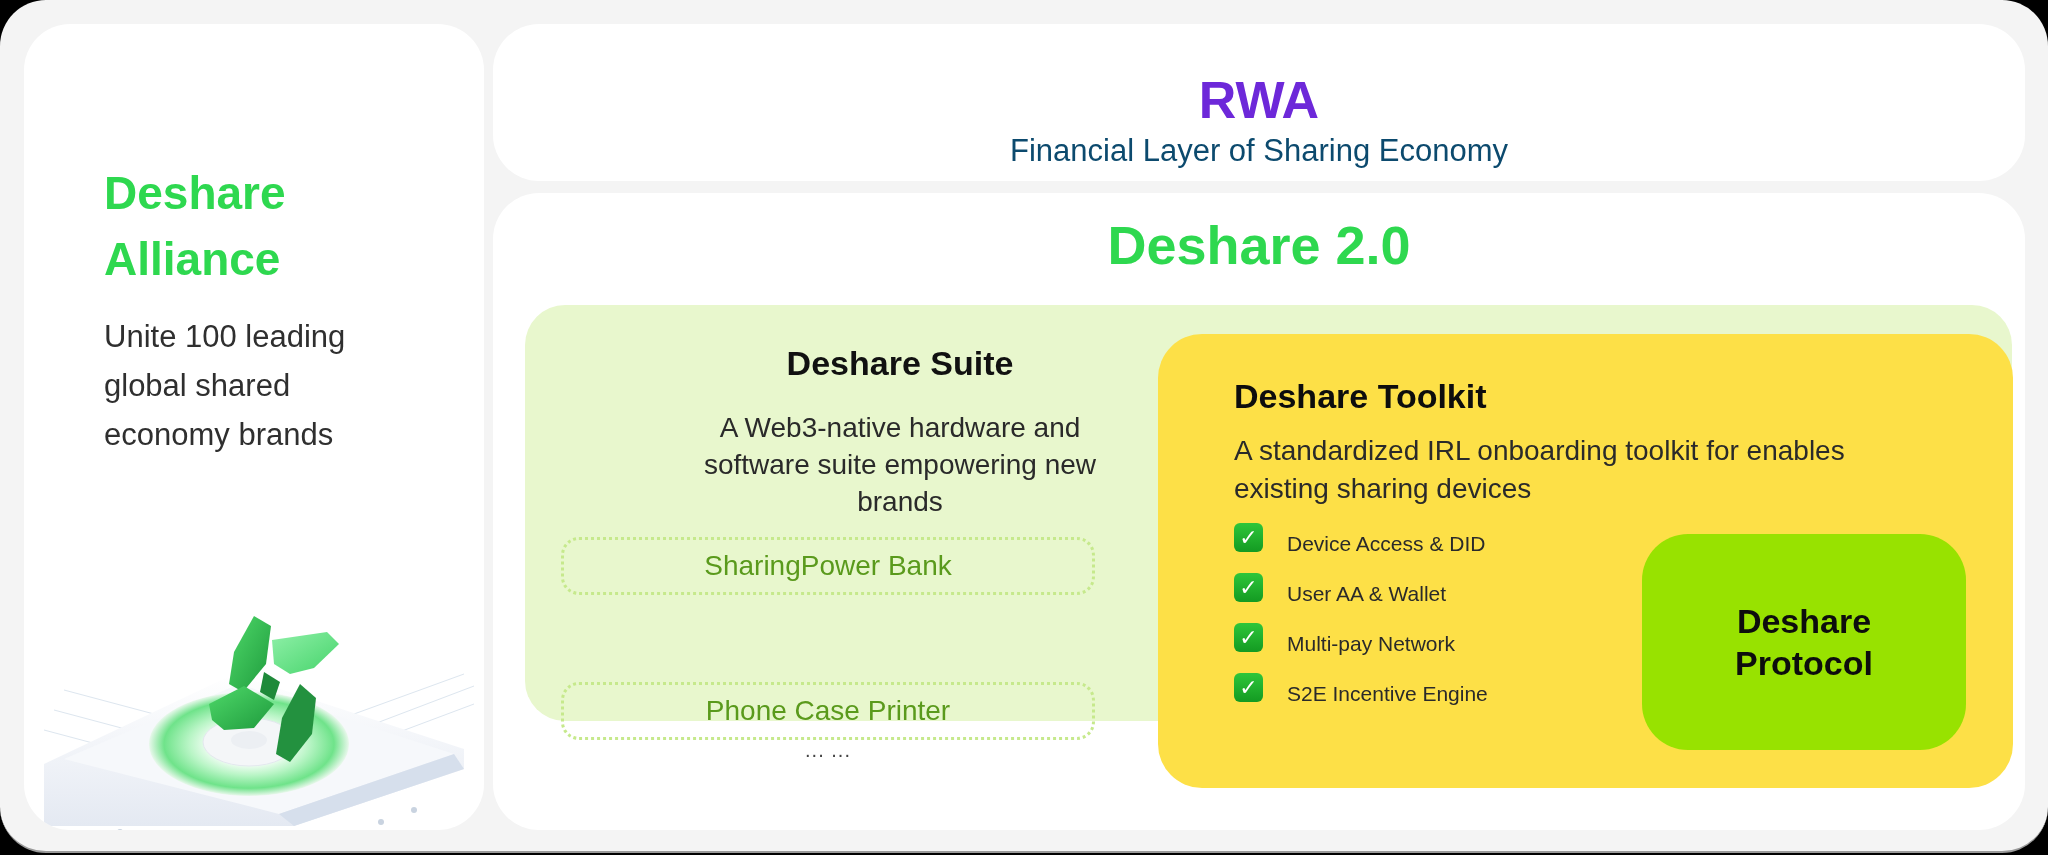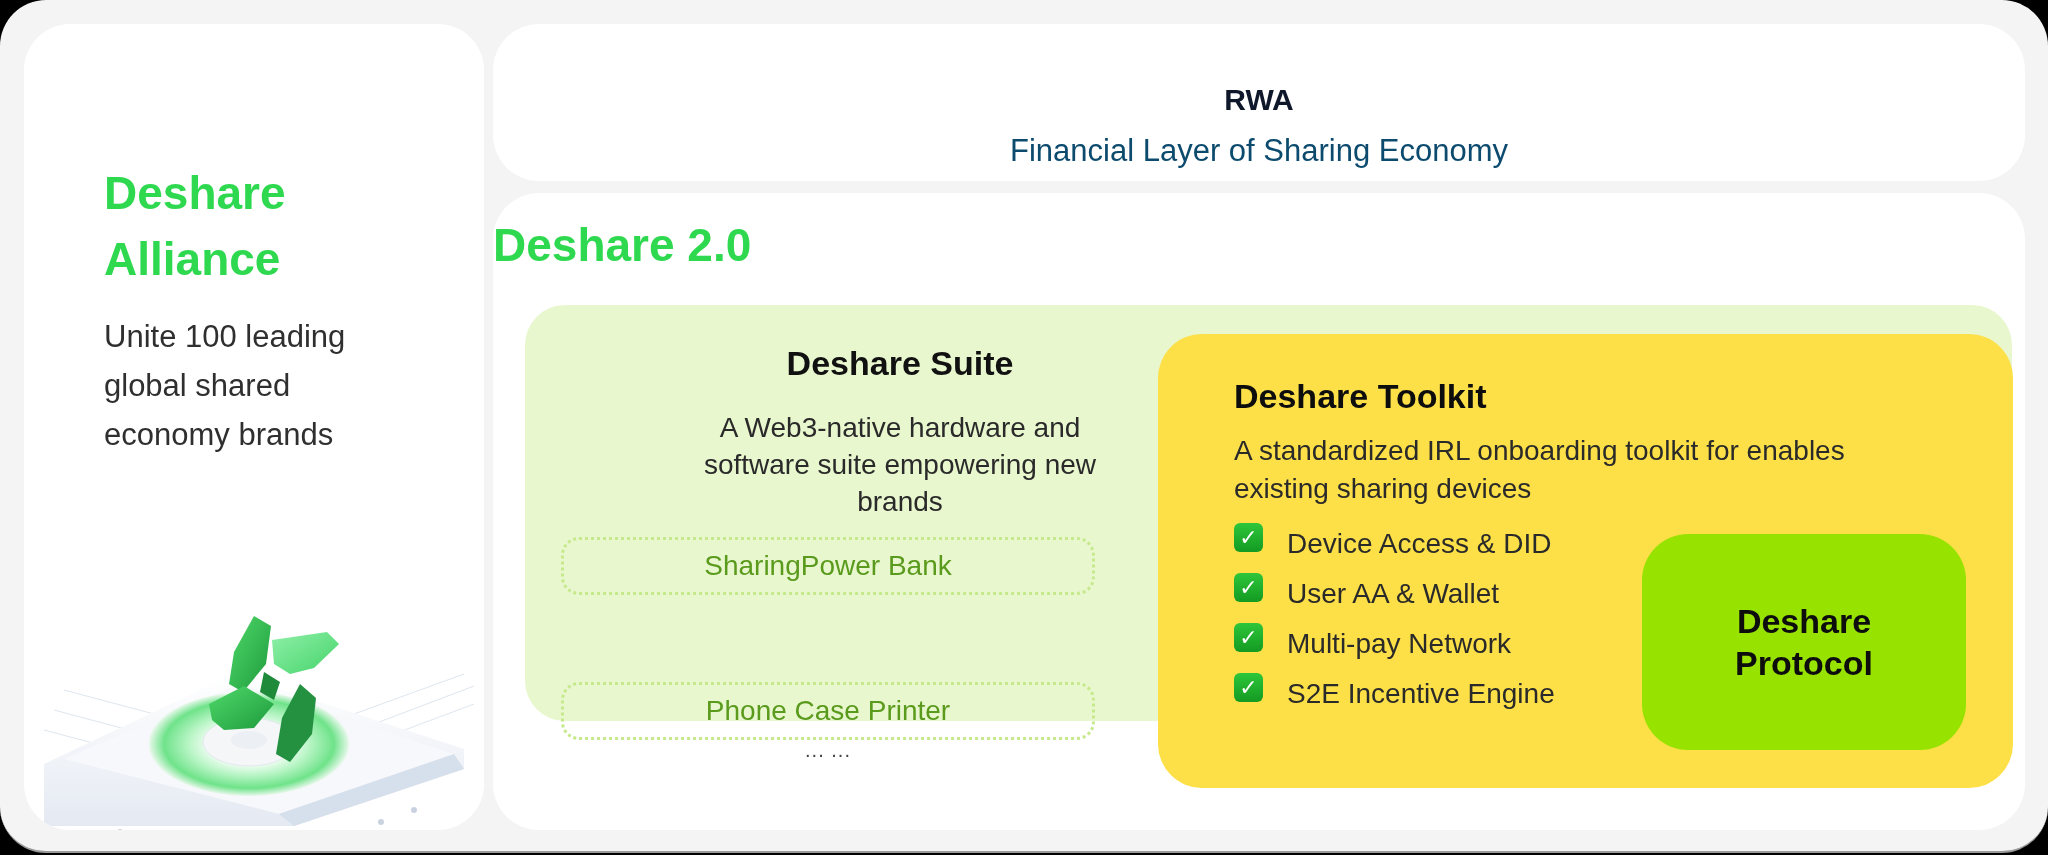--- a/index.html
+++ b/index.html
@@ -29,35 +29,35 @@
       position: absolute; left: 0; top: 540px; width: 460px; height: 266px;
     }
 
     
     .rwa-card {
       position: absolute; left: 493px; top: 24px; width: 1532px; height: 157px;
       background: #ffffff; border-radius: 46px; text-align: center;
     }
     .rwa-title {
       position: absolute; left: 0; right: 0; top: 48px;
-      color: #0f172a; font-weight: bold; font-size: 30px; line-height: 56px;
+      color: #6d28d9; font-weight: bold; font-size: 52px; line-height: 56px;
     }
     .rwa-sub {
       position: absolute; left: 0; right: 0; top: 108px;
       color: #0c4a6e; font-size: 31px; line-height: 38px;
     }
 
     
     .d2-card {
       position: absolute; left: 493px; top: 193px; width: 1532px; height: 637px;
       background: #ffffff; border-radius: 46px;
     }
     .d2-title {
-      position: absolute; left: 0; right: 0; top: 22px; text-align: left;
-      color: #2ed84f; font-weight: bold; font-size: 46px; line-height: 60px;
+      position: absolute; left: 0; right: 0; top: 22px; text-align: center;
+      color: #2ed84f; font-weight: bold; font-size: 54px; line-height: 60px;
     }
     .d2-panel {
       position: absolute; left: 32px; top: 112px; width: 1487px; height: 416px;
       background: #e8f7cd; border-radius: 40px;
     }
 
     
     .suite-title {
       position: absolute; left: 40px; top: 36px; width: 670px; text-align: center;
       color: #111; font-weight: bold; font-size: 34px; line-height: 44px;
@@ -93,21 +93,21 @@
     .feature {
       position: absolute; left: 76px; height: 40px; display: flex; align-items: center;
     }
     .check {
       width: 29px; height: 29px; border-radius: 6px; margin-top: -14px;
       background: linear-gradient(#2ec63a, #139a22);
       display: flex; align-items: center; justify-content: center;
       color: #fff; font-size: 22px; font-weight: bold; line-height: 29px;
     }
     .feature-label {
-      margin-left: 24px; color: #2a2a2a; font-size: 28px; line-height: 40px;
+      margin-left: 24px; color: #2a2a2a; font-size: 21px; line-height: 40px;
     }
     .protocol {
       position: absolute; left: 484px; top: 200px; width: 324px; height: 216px;
       background: #98e200; border-radius: 46px;
       display: flex; align-items: center; justify-content: center; text-align: center;
       color: #0d0d0d; font-weight: bold; font-size: 34px; line-height: 42px;
     }
   </style>
 </head>
 <body>

